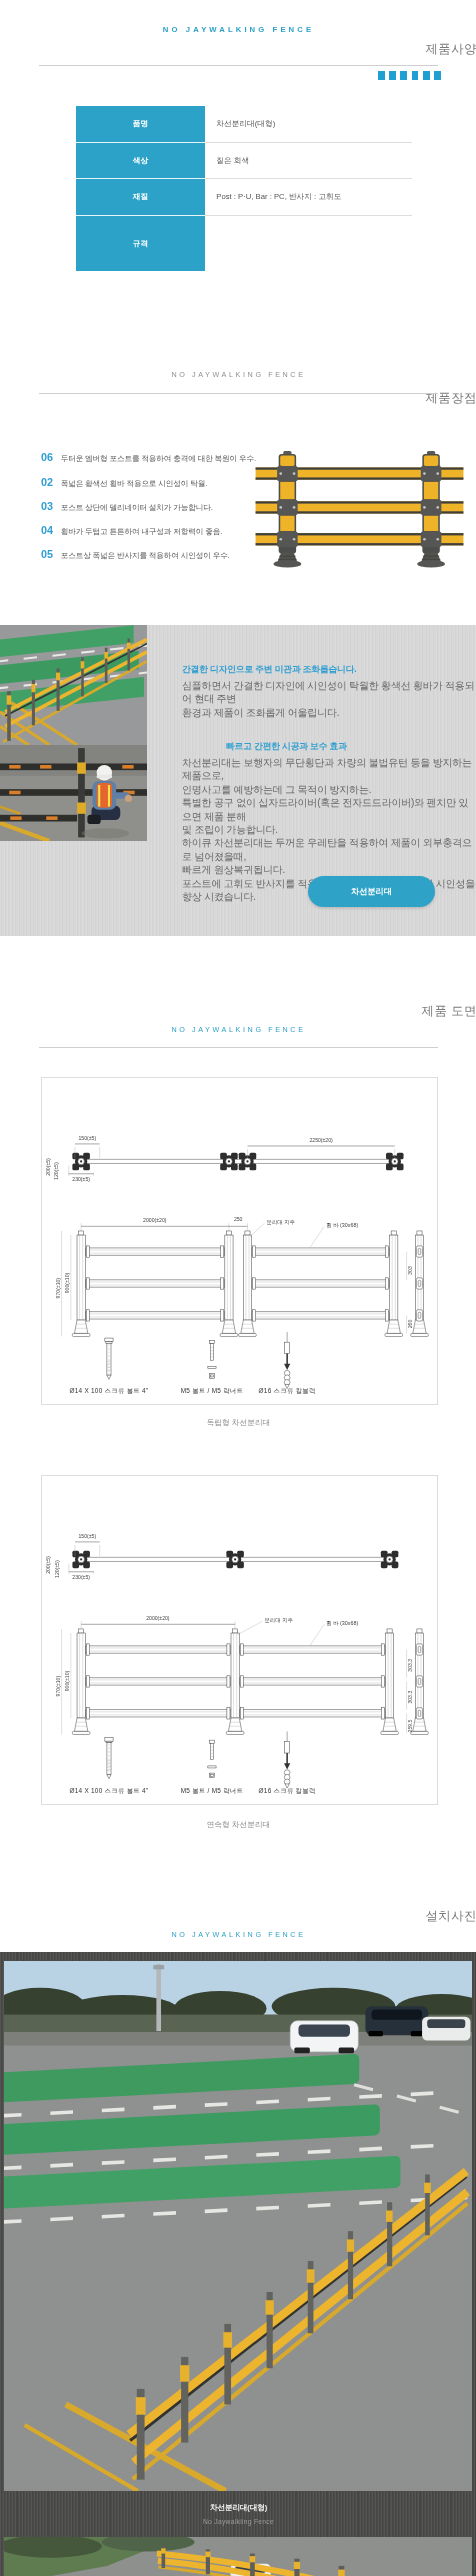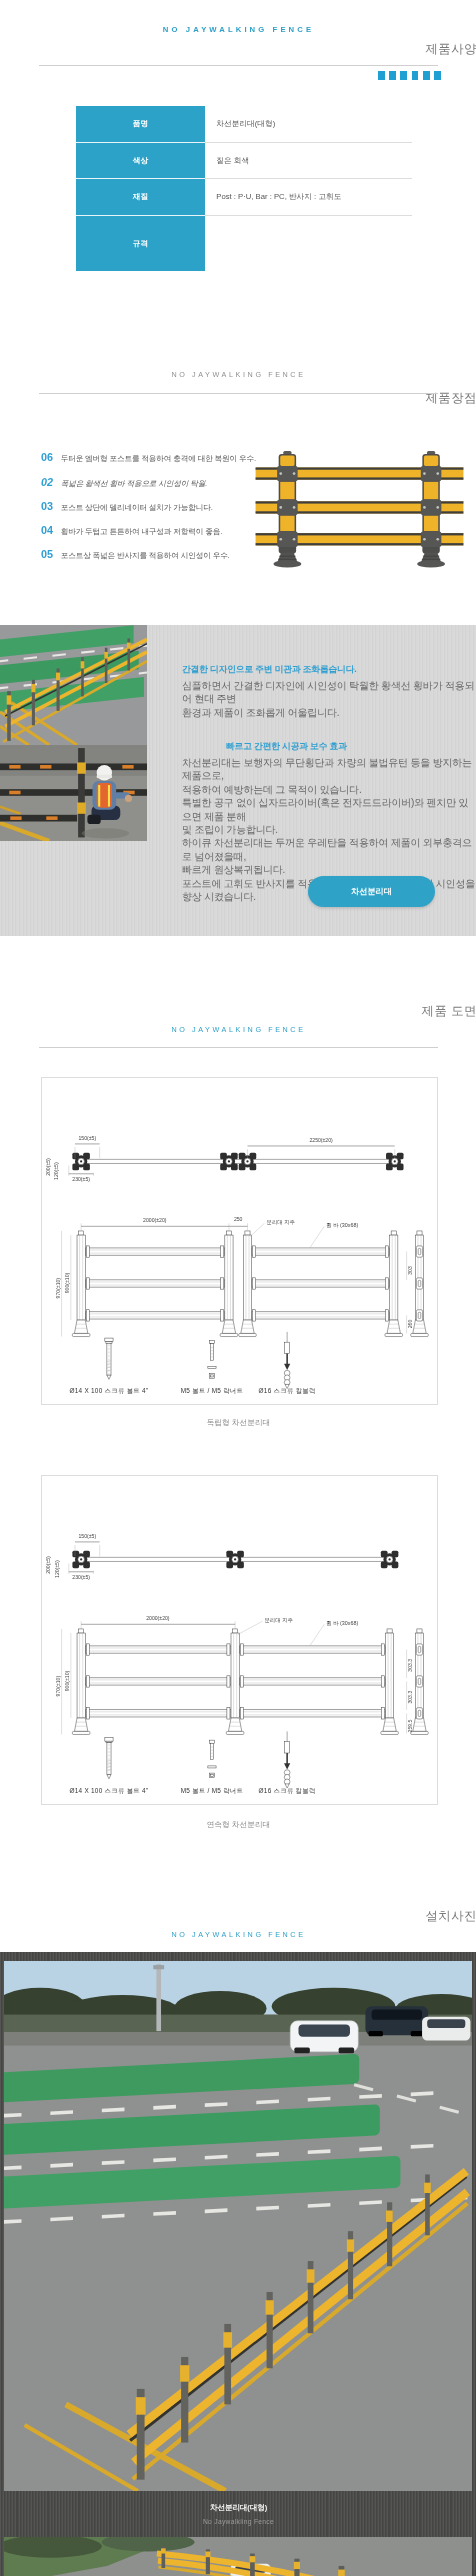--- a/index.html
+++ b/index.html
@@ -99,21 +99,21 @@
   </div>
 
   <div class="abs ctr sec-kr" style="top:349px;margin-top:41px;">제품장점</div>
   <div class="abs ctr sec-sub sub-gray" style="top:370px;">NO JAYWALKING FENCE</div>
   <div class="hr" style="top:393px;"></div>
 
   <div class="adv-item" style="top:451px;">
     <span class="adv-num">06</span>
     <span class="adv-text">두터운 엠버형 포스트를 적용하여 충격에 대한 복원이 우수.</span>
   </div>
-  <div class="adv-item" style="top:476px;font-style:italic;">
+  <div class="adv-item" style="top:476px;">
     <span class="adv-num">02</span>
     <span class="adv-text">폭넓은 황색선 횡바 적용으로 시인성이 탁월.</span>
   </div>
   <div class="adv-item" style="top:500px;">
     <span class="adv-num">03</span>
     <span class="adv-text">포스트 상단에 델리네이터 설치가 가능합니다.</span>
   </div>
   <div class="adv-item" style="top:524px;">
     <span class="adv-num">04</span>
     <span class="adv-text">횡바가 두텁고 튼튼하여 내구성과 저항력이 좋음.</span>
@@ -270,21 +270,21 @@
     </div>
 
     <div class="bn-h" style="top:39px;">간결한 디자인으로 주변 미관과 조화롭습니다.</div>
     <div class="bn-p" style="top:54px;">
       <div>심플하면서 간결한 디자인에 시인성이 탁월한 황색선 횡바가 적용되어 현대 주변</div>
       <div>환경과 제품이 조화롭게 어울립니다.</div>
     </div>
     <div class="bn-h" style="top:116px;margin-left:44px;">빠르고 간편한 시공과 보수 효과</div>
     <div class="bn-p" style="top:131px;">
       <div>차선분리대는 보행자의 무단횡단과 차량의 불법유턴 등을 방지하는 제품으로,</div>
-      <div>적용하여 예방하는데 그 목적이 있습니다.</div>
+      <div>인명사고를 예방하는데 그 목적이 방지하는.</div>
       <div>특별한 공구 없이 십자드라이버(혹은 전자드드라이버)와 펜치만 있으면 제품 분해</div>
       <div>및 조립이 가능합니다.</div>
       <div>하이큐 차선분리대는 두꺼운 우레탄을 적용하여 제품이 외부충격으로 넘어졌을때,</div>
       <div>빠르게 원상복귀됩니다.</div>
       <div>포스트에 고휘도 반사지를 적용하여 차량 운전자의주·야간 시인성을 향상 시켰습니다.</div>
     </div>
     <div class="btn" role="button">차선분리대</div>
   </div>
 
   <div class="abs ctr sec-kr" style="top:1003px;">제품 도면</div>

